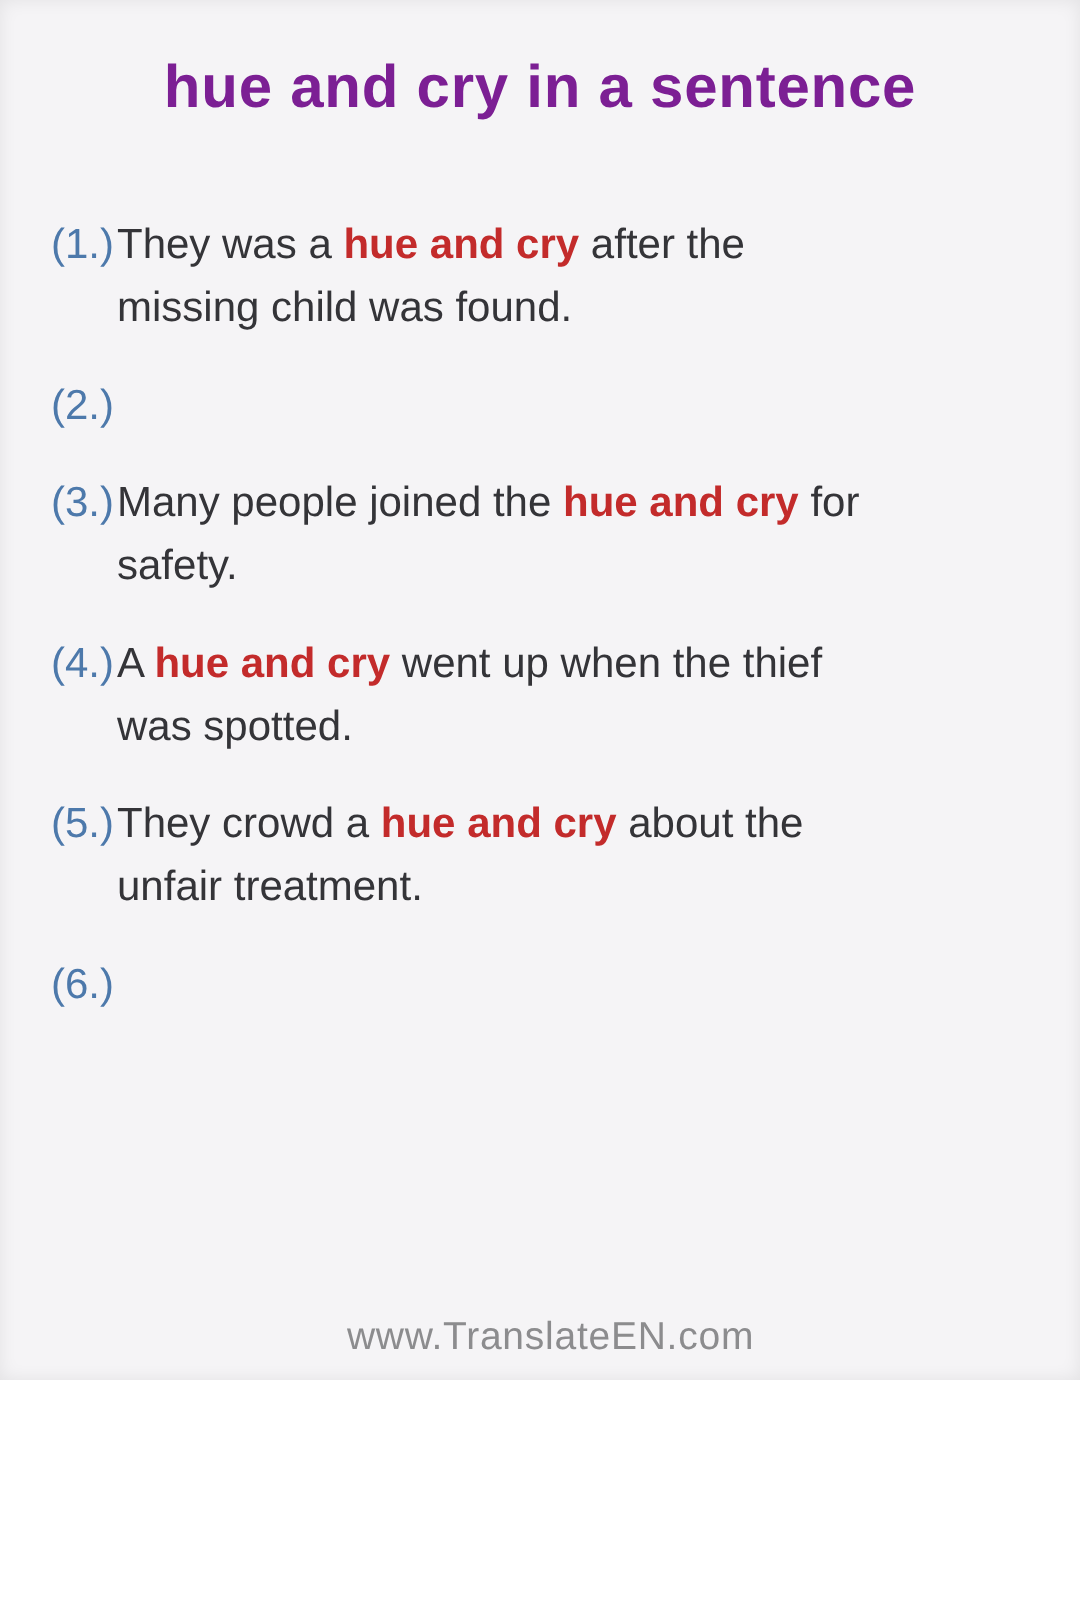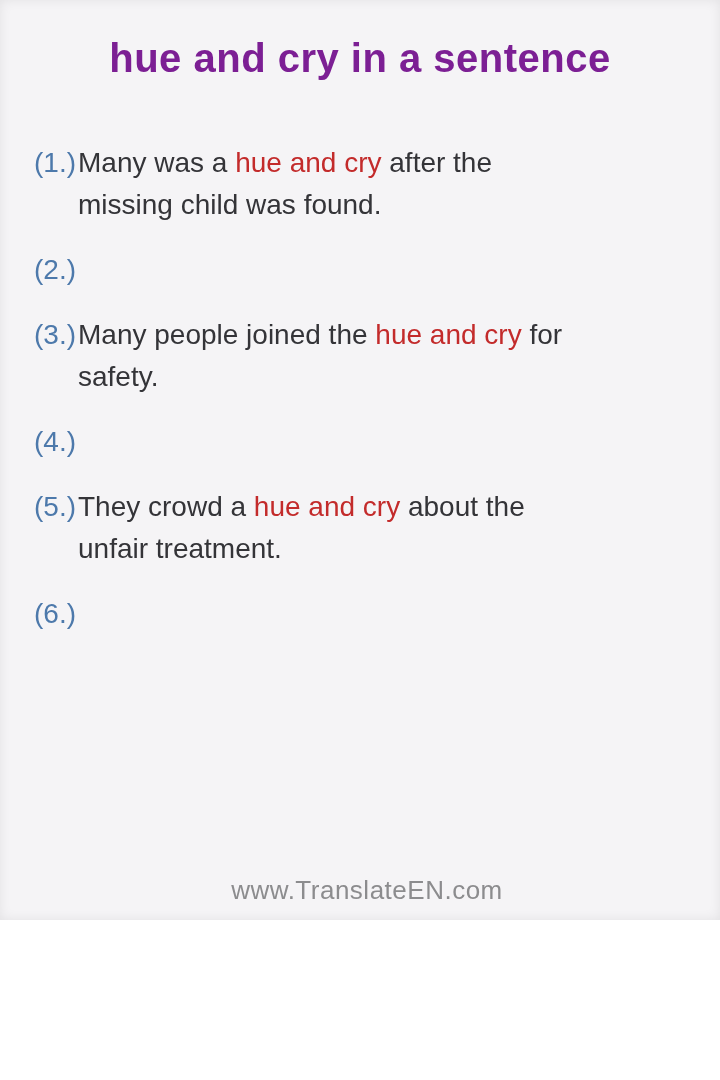--- a/index.html
+++ b/index.html
@@ -42,21 +42,21 @@
   .num {
     flex: 0 0 auto;
     color: var(--number, #4d79ab);
     padding-right: 2px;
   }
   .text {
     white-space: pre-wrap;
   }
   .hl {
     color: var(--phrase, #c32b2b);
-    font-weight: 400;
+    font-weight: 700;
   }
   .footer {
     position: absolute;
     left: 0;
     right: 0;
     bottom: 14px;
     text-align: center;
     font-size: 26px;
     letter-spacing: 0.5px;
     color: var(--footer, #8c8c8e);
@@ -64,33 +64,35 @@
   }
 </style>
 </head>
 <body>
 
 <div class="page" style="--bg: #f5f4f6; --title: #7c1f94; --phrase: #c32b2b; --number: #4d79ab; --body: #343438; --footer: #8c8c8e;">
   <h1 class="title">hue and cry in a sentence</h1>
   <div class="sentence-list" id="sentence-list">
       <div class="sentence">
         <span class="num">(1.)</span>
-        <div class="text"><span class="">Many was a </span><span class="hl">hue and cry</span><span class=""> after the
+        <div class="text"><span class="">They was a </span><span class="hl">hue and cry</span><span class=""> after the
 missing child was found.</span></div>
       </div>
       <div class="sentence">
         <span class="num">(2.)</span>
       </div>
       <div class="sentence">
         <span class="num">(3.)</span>
         <div class="text"><span class="">Many people joined the </span><span class="hl">hue and cry</span><span class=""> for
 safety.</span></div>
       </div>
       <div class="sentence">
         <span class="num">(4.)</span>
+        <div class="text"><span class="">A </span><span class="hl">hue and cry</span><span class=""> went up when the thief
+was spotted.</span></div>
       </div>
       <div class="sentence">
         <span class="num">(5.)</span>
         <div class="text"><span class="">They crowd a </span><span class="hl">hue and cry</span><span class=""> about the
 unfair treatment.</span></div>
       </div>
       <div class="sentence">
         <span class="num">(6.)</span>
       </div>
     </div>

